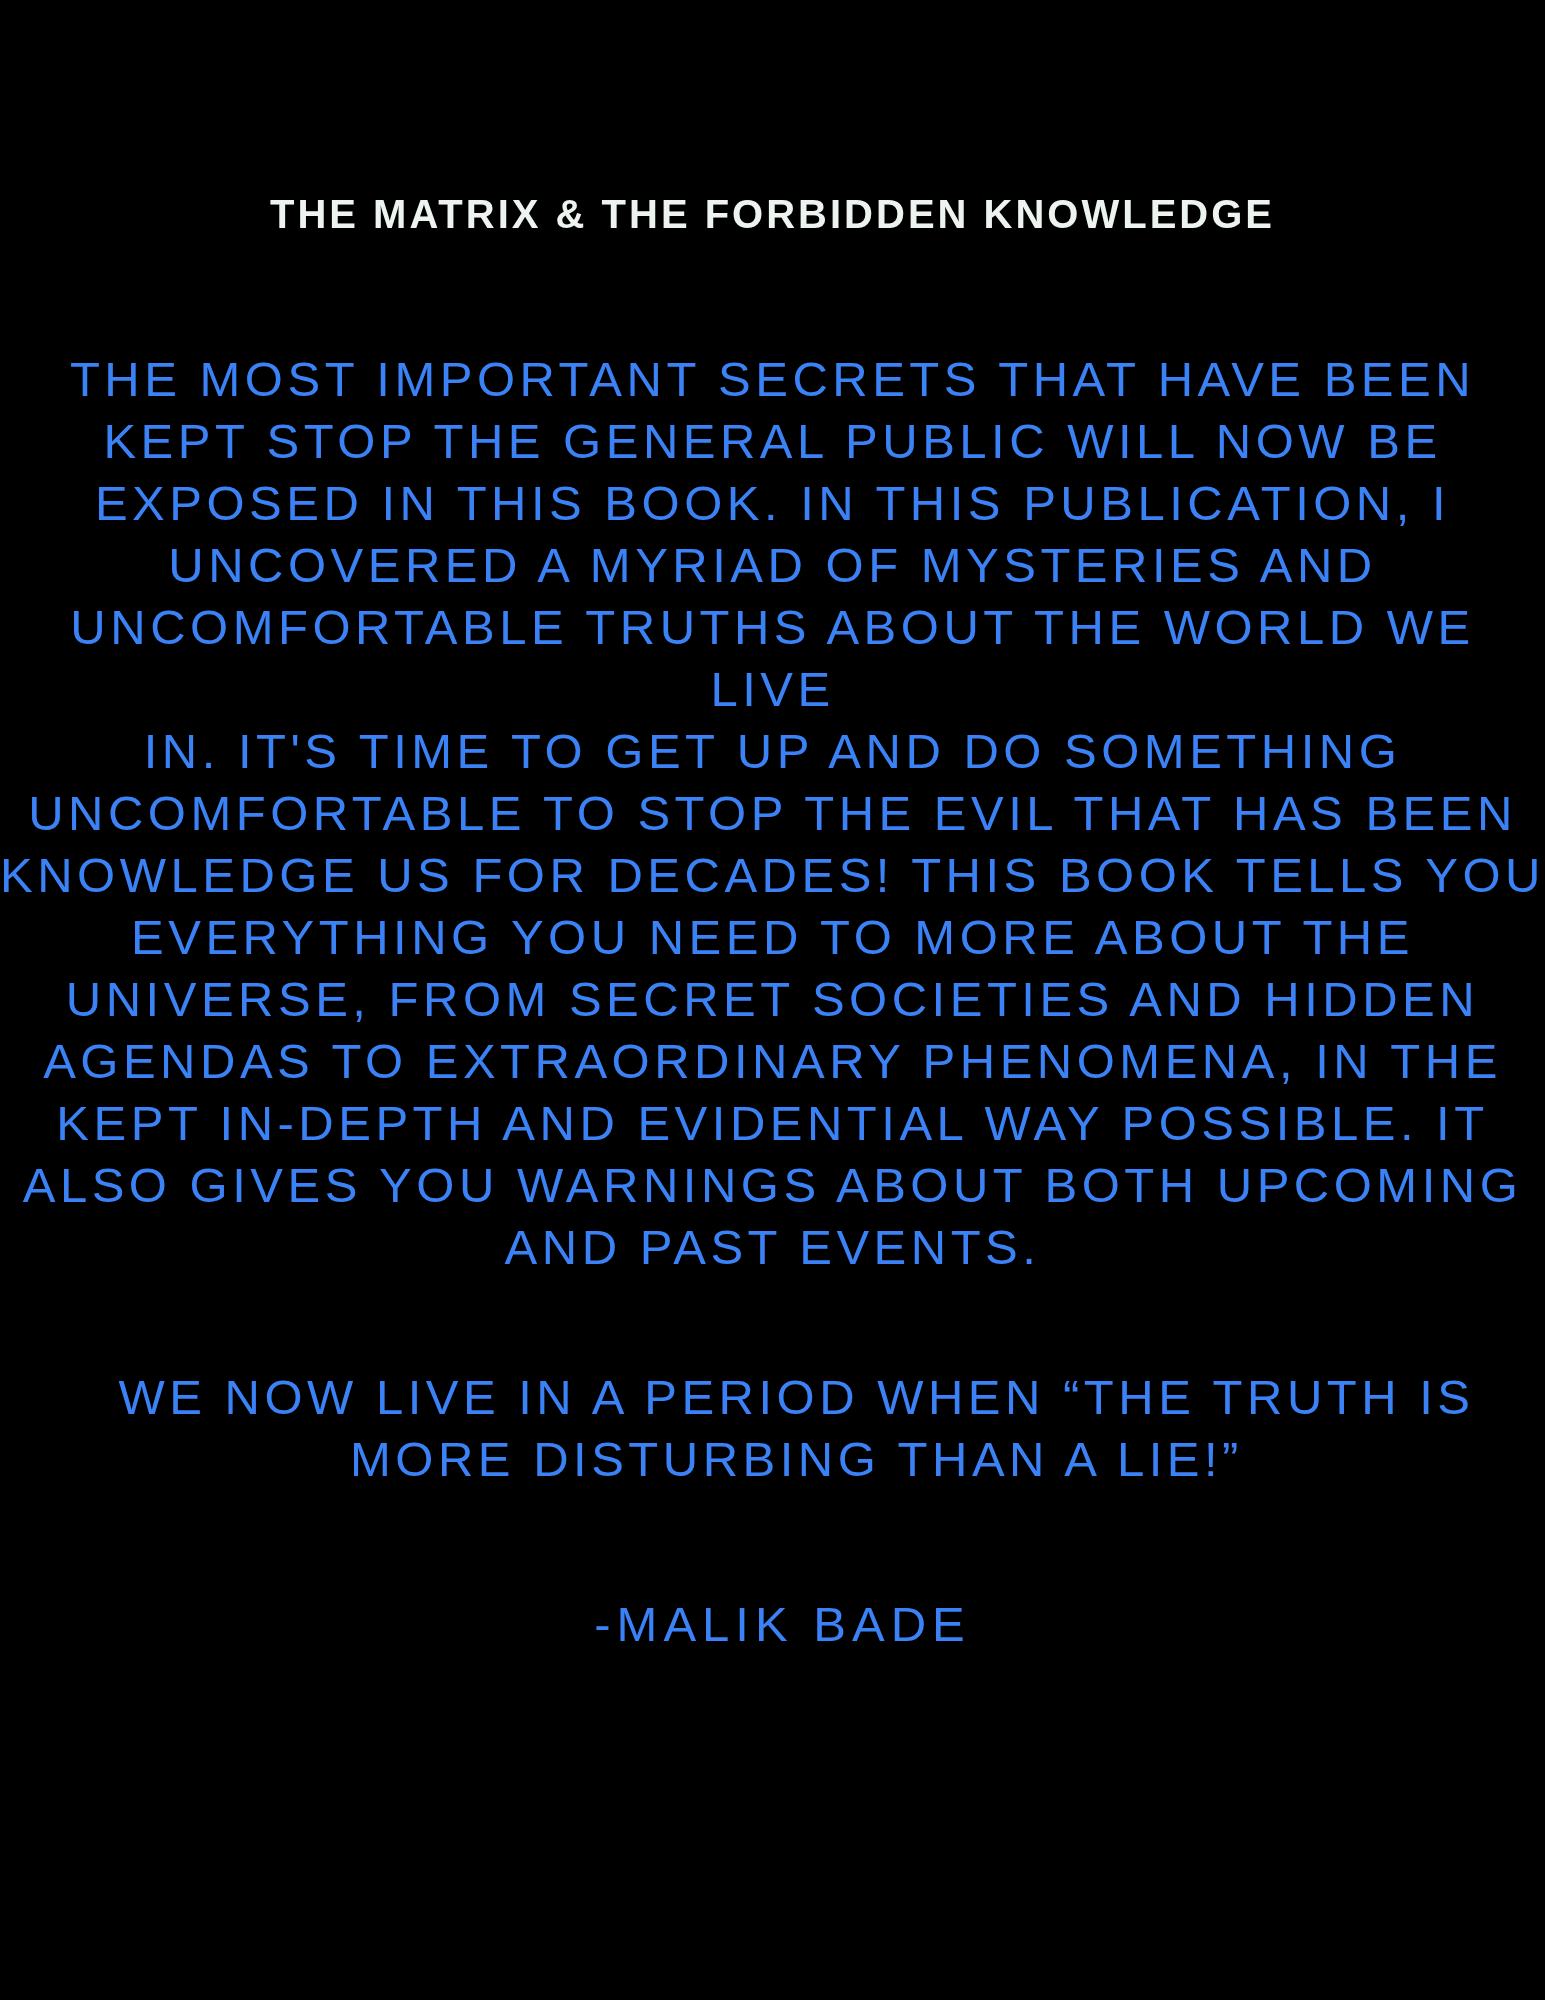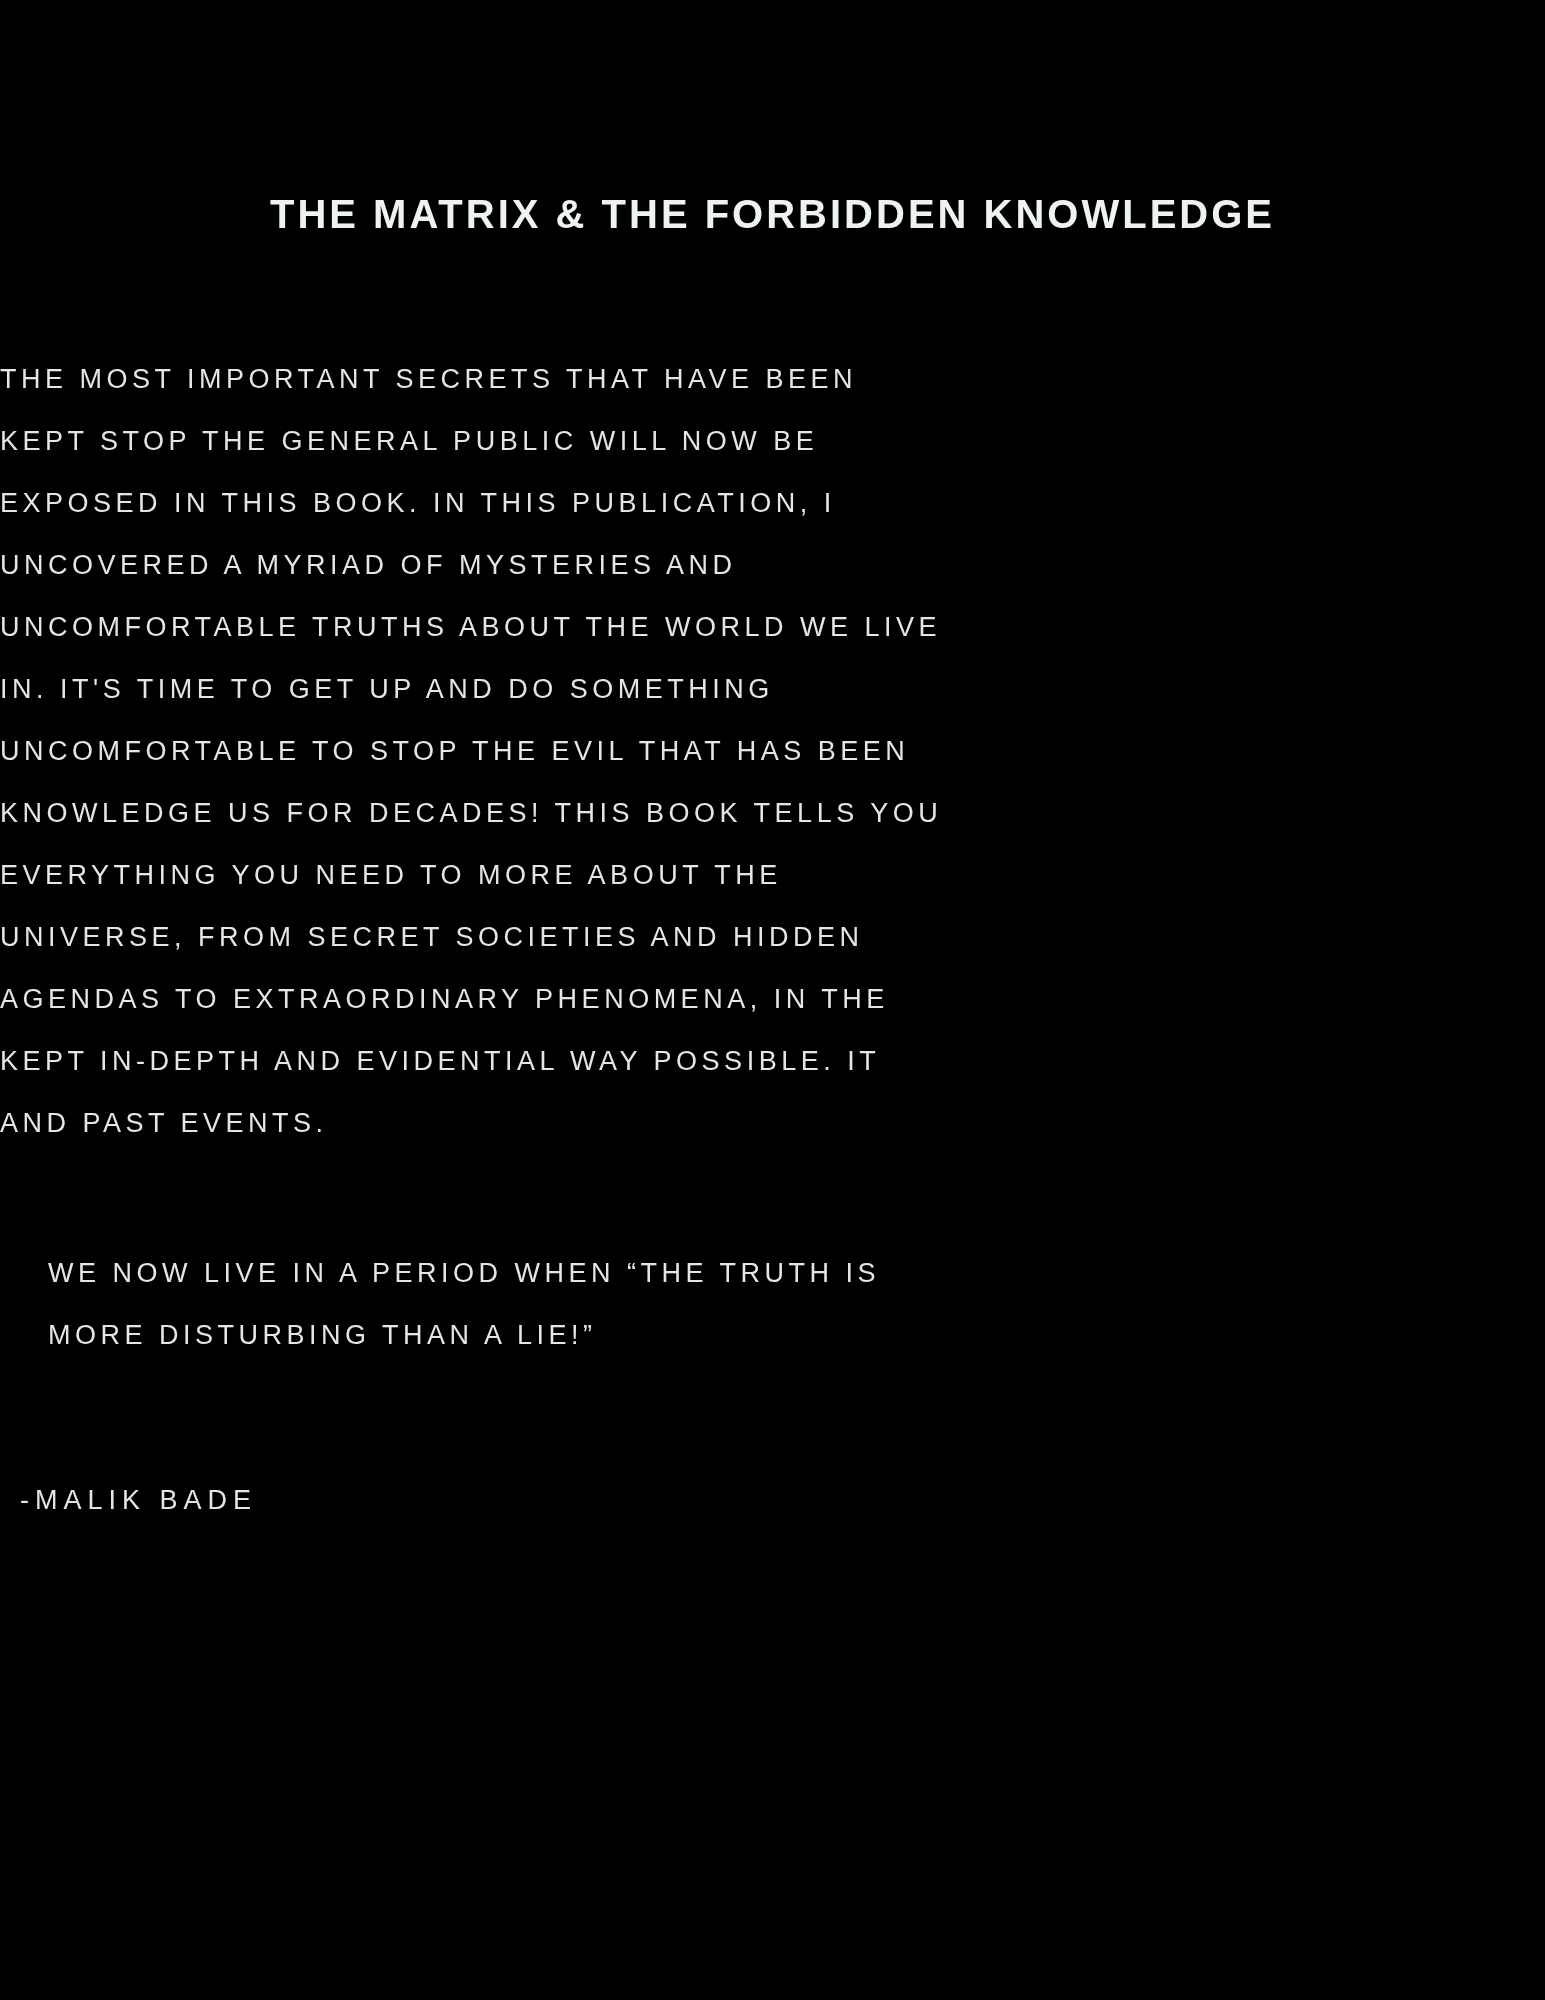--- a/index.html
+++ b/index.html
@@ -29,26 +29,26 @@
   .body-text {
     margin-top: 110px;
   }
   .quote-text {
     margin-top: 88px;
     margin-left: 48px;
   }
   .body-text .line,
   .quote-text .line,
   .signature {
-    font-size: 27px;
+    font-size: 49px;
     line-height: 62px;
     font-weight: 400;
     letter-spacing: 4.5px;
-    text-align: left;
-    color: #e5e5e5;
+    text-align: center;
+    color: #3b82f6;
   }
   .signature {
     margin-top: 103px;
     letter-spacing: 6px;
     padding-left: 20px;
   }
 </style>
 </head>
 <body>
 
@@ -61,20 +61,21 @@
       <div class="line">EXPOSED IN THIS BOOK. IN THIS PUBLICATION, I</div>
       <div class="line">UNCOVERED A MYRIAD OF MYSTERIES AND</div>
       <div class="line">UNCOMFORTABLE TRUTHS ABOUT THE WORLD WE LIVE</div>
       <div class="line">IN. IT'S TIME TO GET UP AND DO SOMETHING</div>
       <div class="line">UNCOMFORTABLE TO STOP THE EVIL THAT HAS BEEN</div>
       <div class="line">KNOWLEDGE US FOR DECADES! THIS BOOK TELLS YOU</div>
       <div class="line">EVERYTHING YOU NEED TO MORE ABOUT THE</div>
       <div class="line">UNIVERSE, FROM SECRET SOCIETIES AND HIDDEN</div>
       <div class="line">AGENDAS TO EXTRAORDINARY PHENOMENA, IN THE</div>
       <div class="line">KEPT IN-DEPTH AND EVIDENTIAL WAY POSSIBLE. IT</div>
+      <div class="line">ALSO GIVES YOU WARNINGS ABOUT BOTH UPCOMING</div>
       <div class="line">AND PAST EVENTS.</div>
     </div>
 
   <div class="quote-text">
       <div class="line">WE NOW LIVE IN A PERIOD WHEN “THE TRUTH IS</div>
       <div class="line">MORE DISTURBING THAN A LIE!”</div>
     </div>
 
   <div class="signature">-MALIK BADE</div>
 </div>

